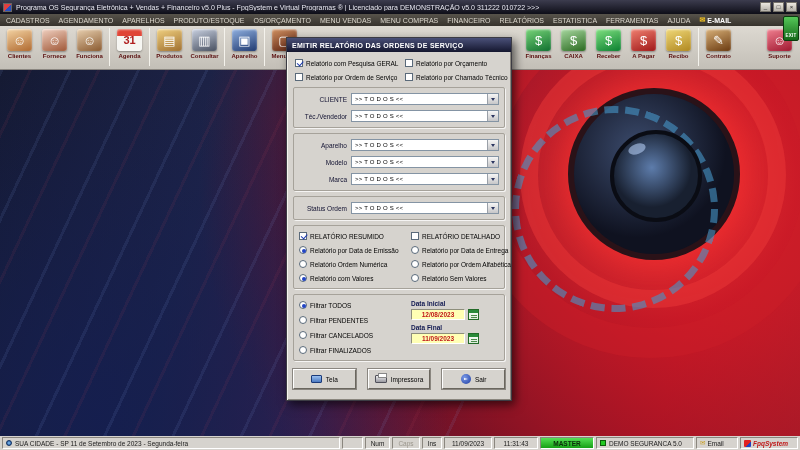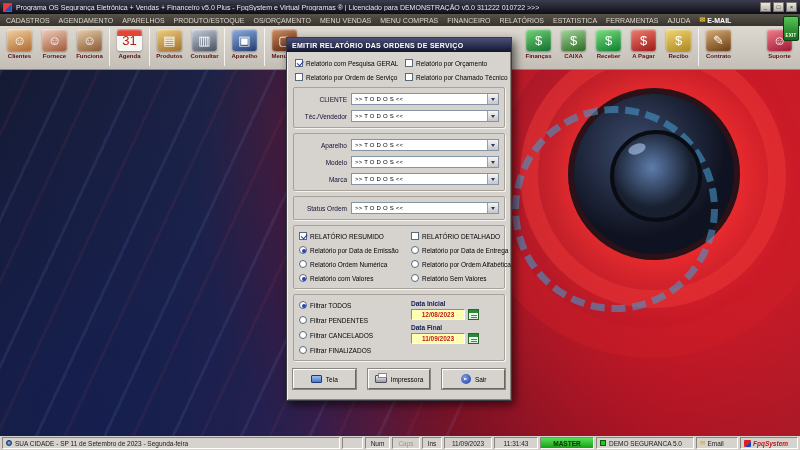--- a/index.html
+++ b/index.html
@@ -23,21 +23,21 @@
   .tb-group{display:flex;align-items:flex-start;position:absolute;top:1px}
   .tb-group.left{left:2px}
   .tb-group.right{right:3px}
   .tb-item{width:35px;height:41px;display:flex;flex-direction:column;align-items:center;gap:2px;padding-top:2px}
   .tb-icon{width:25px;height:22px;border-radius:3px;display:flex;align-items:center;justify-content:center;font-size:13px;color:#fff;box-shadow:inset 0 1px 2px rgba(255,255,255,.55),0 1px 2px rgba(0,0,0,.35)}
   .tb-label{font-size:6px;font-weight:bold;color:#5a1010;white-space:nowrap}
   .tb-sep{width:1px;height:38px;background:#96928a;border-right:1px solid #f4f2ec;margin:1px 2px 0}
   .ic-clientes{background:linear-gradient(160deg,#f4d4a4,#b06a30)}
   .ic-fornece{background:linear-gradient(160deg,#f0d0c0,#a05838)}
   .ic-funciona{background:linear-gradient(160deg,#e8d0b0,#8a5a30)}
-  .ic-agenda{background:linear-gradient(180deg,#e04536 32%,#f6f6f2 32%);color:#b02020;font-size:13px;font-weight:normal}
+  .ic-agenda{background:linear-gradient(180deg,#e04536 32%,#f6f6f2 32%);color:#b02020;font-size:11px;font-weight:bold}
   .ic-produtos{background:linear-gradient(160deg,#f0d080,#a07030)}
   .ic-consultar{background:linear-gradient(160deg,#c8d0e0,#485060)}
   .ic-aparelho{background:linear-gradient(160deg,#90b0e0,#203a70)}
   .ic-menuos{background:linear-gradient(160deg,#d09060,#5a2010)}
   .ic-financas{background:linear-gradient(160deg,#78d478,#107030)}
   .ic-caixa{background:linear-gradient(160deg,#a8d8a0,#2a6a20)}
   .ic-receber{background:linear-gradient(160deg,#80e080,#0a8030)}
   .ic-apagar{background:linear-gradient(160deg,#f08070,#a01818)}
   .ic-recibo{background:linear-gradient(160deg,#f0d878,#b08820)}
   .ic-contrato{background:linear-gradient(160deg,#d8b078,#6a3a10)}

